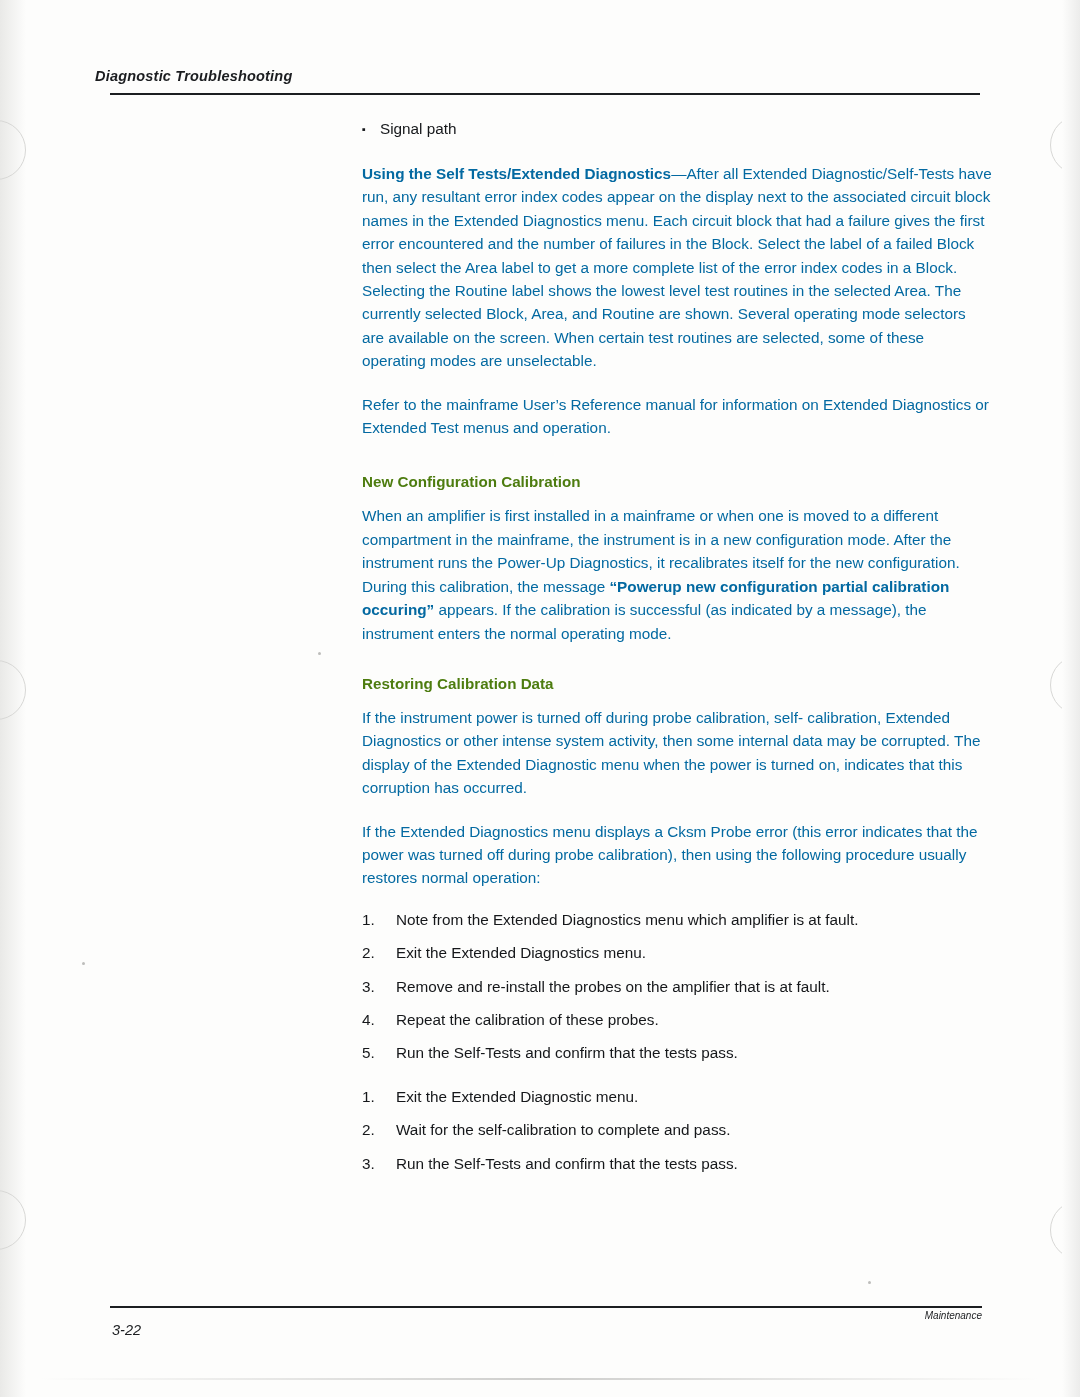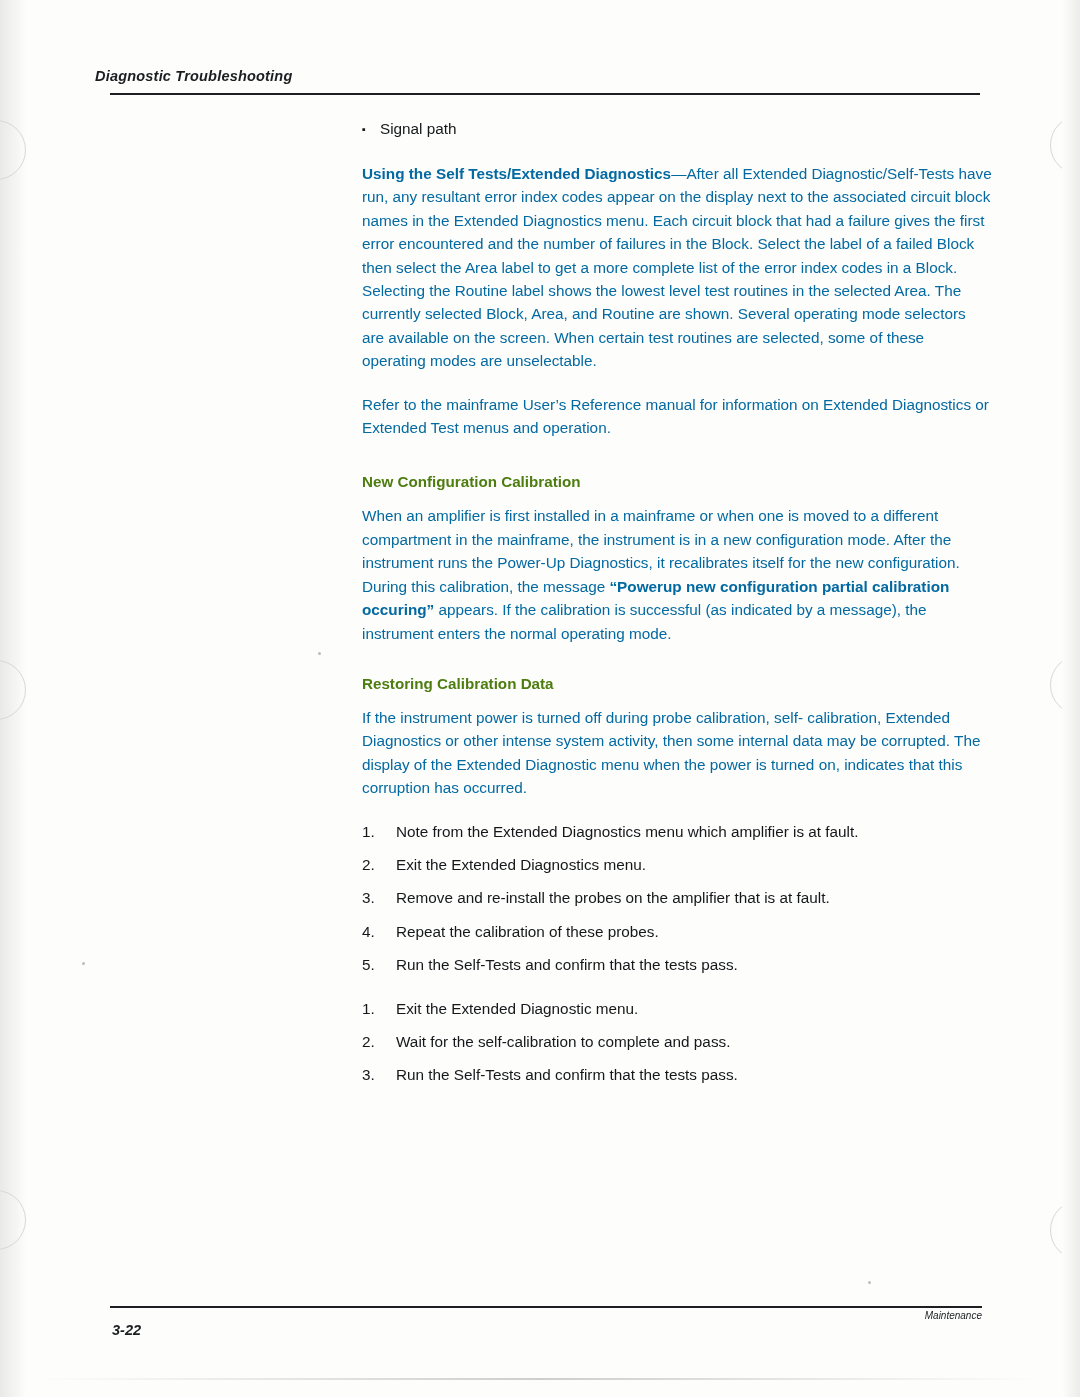--- a/index.html
+++ b/index.html
@@ -129,21 +129,20 @@
     height: 2px;
     background: #1c1e21;
   }
   .footer-left {
     position: absolute;
     left: 112px;
     top: 1322px;
     font-size: 14.5px;
     font-style: italic;
     color: #1b1d20;
-    font-weight: bold;
   }
   .footer-right {
     position: absolute;
     right: 98px;
     top: 1310px;
     font-size: 10px;
     font-style: italic;
     color: #1b1d20;
     margin-left: 20px;
   }
@@ -212,20 +211,21 @@
     <p class="body">Refer to the mainframe User’s Reference manual for information on Extended Diagnostics or Extended Test menus and operation.</p>
 
     <h3 class="section first">New Configuration Calibration</h3>
 
     <p class="body"><span>When an amplifier is first installed in a mainframe or when one is moved to a different compartment in the mainframe, the instrument is in a new configuration mode. After the instrument runs the Power-Up Diagnostics, it recalibrates itself for the new configuration. During this calibration, the message </span><span class="inline-bold">“Powerup new configuration partial calibration occuring”</span><span> appears. If the calibration is successful (as indicated by a message), the instrument enters the normal operating mode.</span></p>
 
     <h3 class="section">Restoring Calibration Data</h3>
 
     <p class="body">If the instrument power is turned off during probe calibration, self- calibration, Extended Diagnostics or other intense system activity, then some internal data may be corrupted. The display of the Extended Diagnostic menu when the power is turned on, indicates that this corruption has occurred.</p>
 
+    <p class="body tight">If the Extended Diagnostics menu displays a Cksm Probe error (this error indicates that the power was turned off during probe calibration), then using the following procedure usually restores normal operation:</p>
 
     <ol class="steps">
       <li>
           <span class="num">1.</span>
           <span class="txt">Note from the Extended Diagnostics menu which amplifier is at fault.</span>
         </li>
       <li>
           <span class="num">2.</span>
           <span class="txt">Exit the Extended Diagnostics menu.</span>
         </li>

